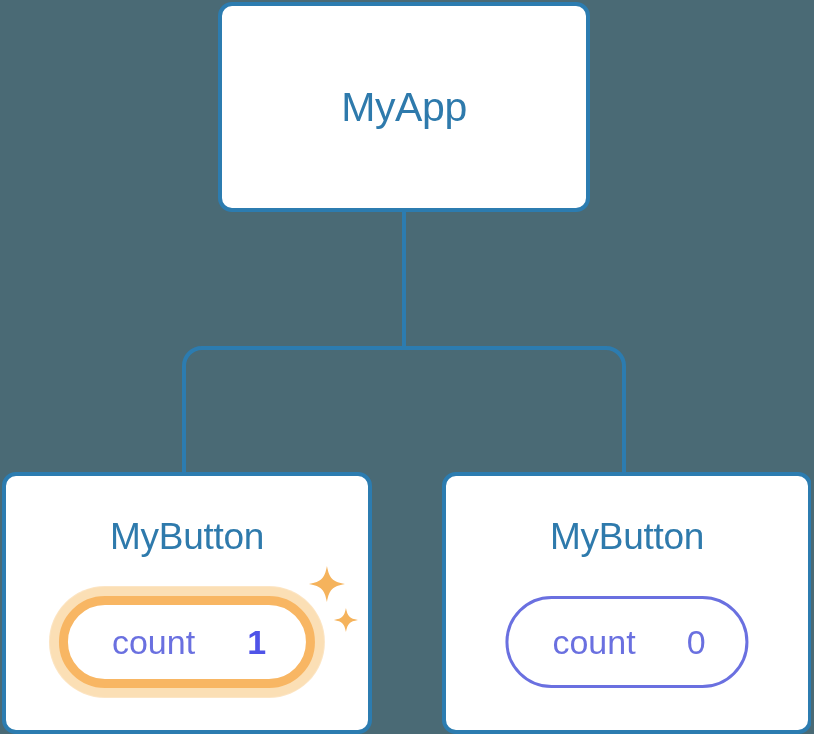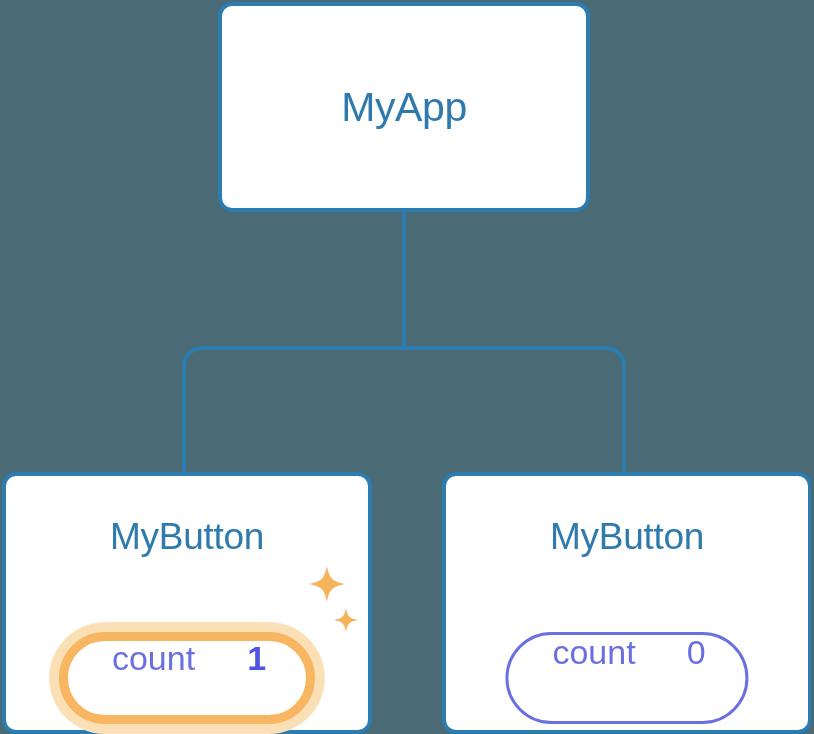--- a/index.html
+++ b/index.html
@@ -79,26 +79,25 @@
   
   .pill-wrap {
     position: absolute;
     top: 106px;
     left: 50%;
     transform: translateX(-50%);
   }
   .pill {
     position: relative;
     display: flex;
-    align-items: flex-start;
+    align-items: center;
     height: 92px;
     border-radius: 46px;
     background: #ffffff;
     box-sizing: border-box;
-    margin-top: 36px;
   }
   .pill-cell {
     display: flex;
     align-items: center;
     justify-content: center;
     font-size: 34px;
     line-height: 1;
   }
   .pill-key   { padding: 0 22px 0 44px; }
   .pill-value { padding: 0 40px 0 26px; }

